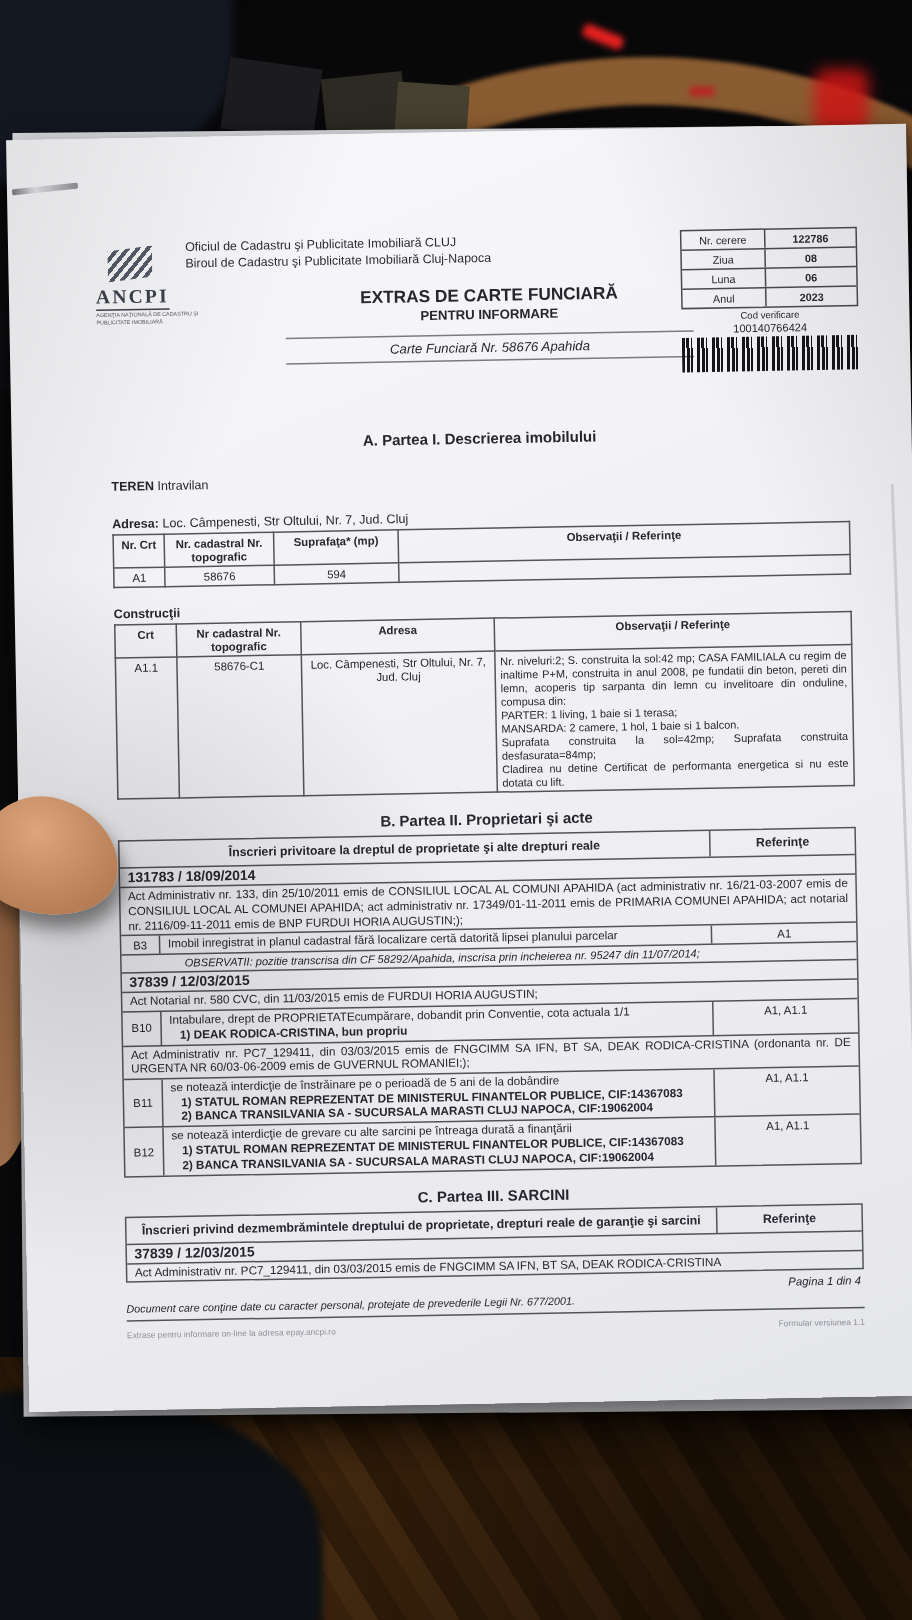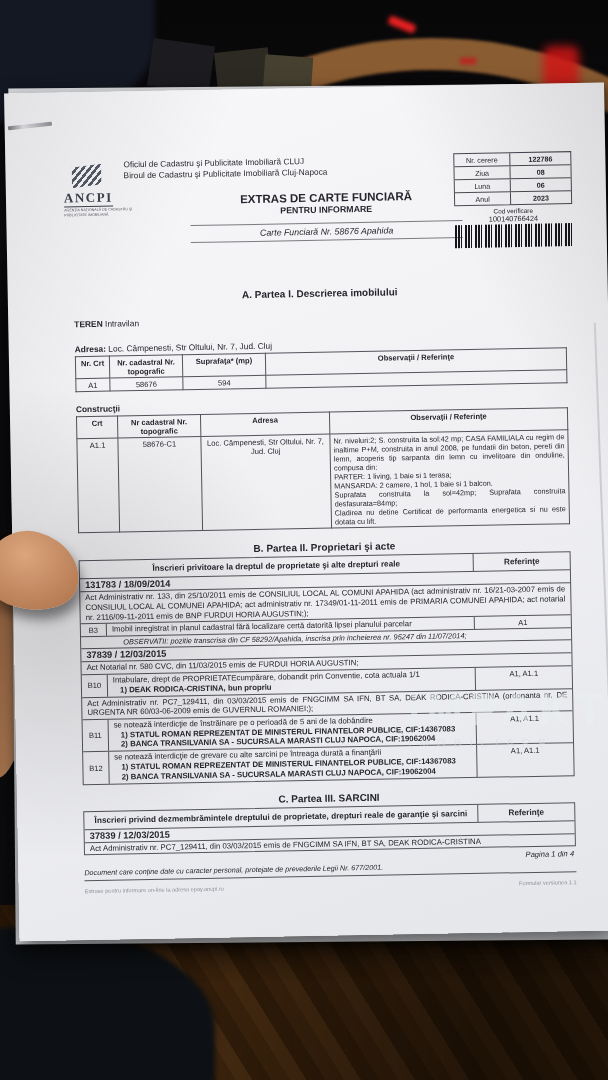--- a/index.html
+++ b/index.html
@@ -315,18 +315,14 @@
         <span>Extrase pentru informare on-line la adresa epay.ancpi.ro</span>
         <span>Formular versiunea 1.1</span>
       </div>
 
     </div>
   </div>
 
   <div class="staple"></div>
   <div class="thumb"></div>
 
-  <div class="watermark">
-    <div class="wm1">iMPAKT</div>
-    <div class="wm2">IMOBILIARE</div>
-  </div>
 
 </div>
 
 </body></html>

